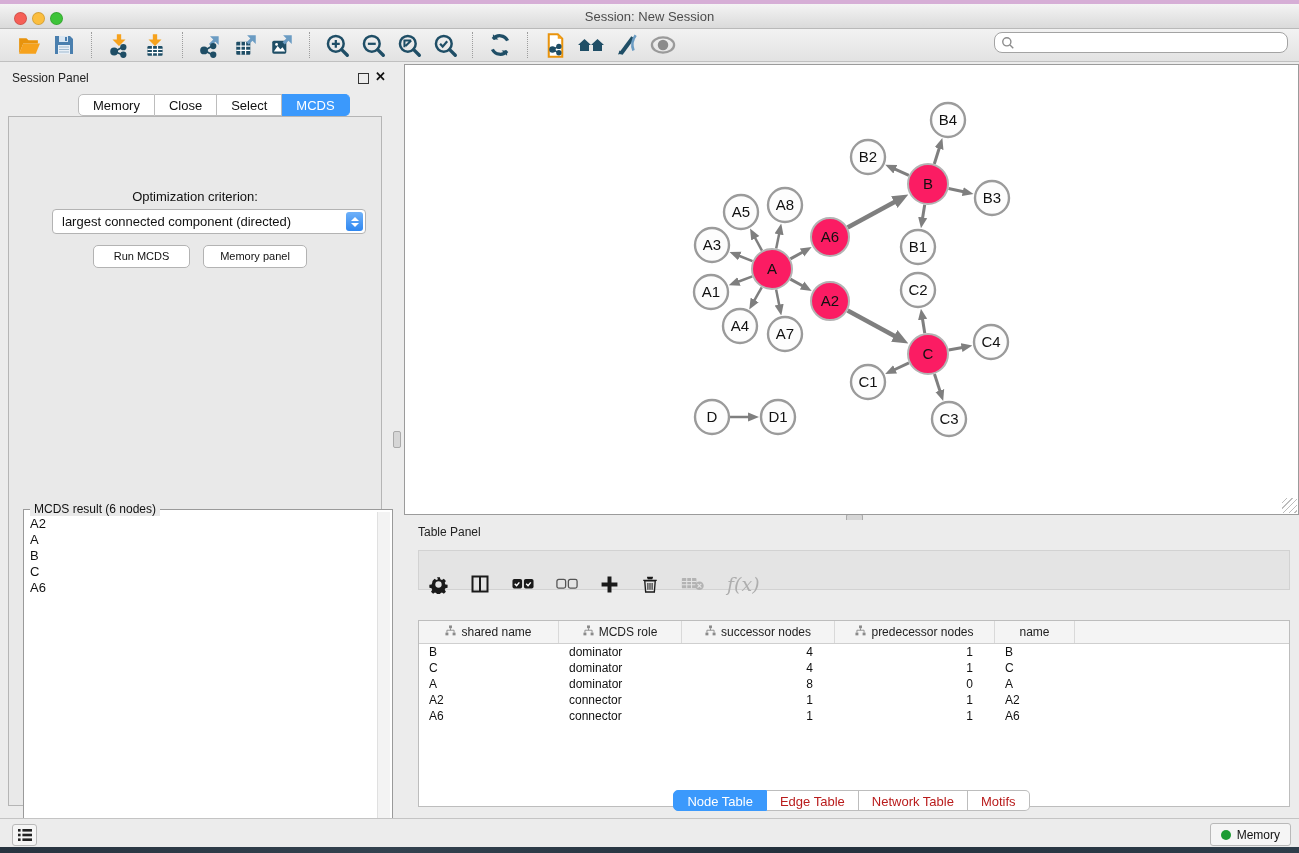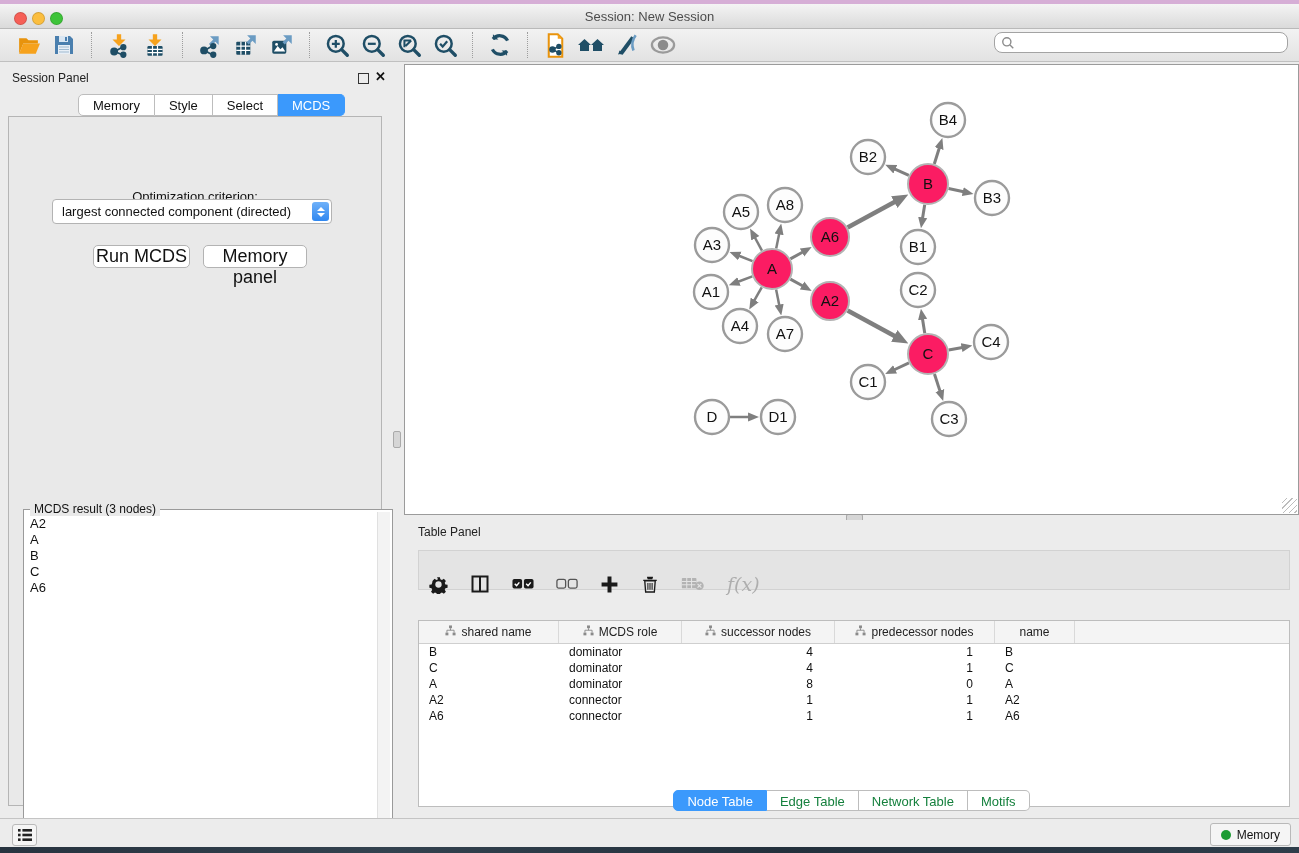--- a/index.html
+++ b/index.html
@@ -33,28 +33,28 @@
   .close-x{position:absolute;top:2px;font-size:13px;font-weight:bold;color:#111;line-height:14px;}
   .cp-tabs{position:absolute;left:78px;top:32px;height:22px;display:flex;z-index:3;}
   .tab{height:22px;line-height:22px;padding:0 14px;font-size:13px;color:#111;background:#fff;
     border:1px solid #bdbdbd;border-left:none;box-sizing:border-box;}
   .tab:first-child{border-left:1px solid #bdbdbd;border-radius:5px 0 0 5px;}
   .tab:last-child{border-radius:0 5px 5px 0;}
   .tab.sel{background:#3b99fc;border-color:#3b99fc;color:#fff;}
   .cp-body{position:absolute;left:8px;top:54px;width:374px;height:690px;background:#e9e9e9;
     border:1px solid #b5b5b5;box-sizing:border-box;}
   .opt-label{position:absolute;left:0;top:72px;width:100%;text-align:center;font-size:13px;color:#111;}
-  .cselect{position:absolute;left:43px;top:82px;width:280px;height:25px;background:#fff;border:1px solid #b3b3b3;
+  .cselect{position:absolute;left:43px;top:92px;width:314px;height:25px;background:#fff;border:1px solid #b3b3b3;
     border-radius:4px;box-sizing:border-box;font-size:13px;color:#111;line-height:23px;padding-left:9px;}
   .cselect .stepper{position:absolute;right:2px;top:2px;width:17px;height:19px;border-radius:3px;
     background:linear-gradient(#6fb1f9,#2f87f0);display:flex;flex-direction:column;align-items:center;justify-content:center;gap:2px;}
   .stepper i{width:0;height:0;border-left:4px solid transparent;border-right:4px solid transparent;}
   .stepper .up{border-bottom:4px solid #fff;} .stepper .dn{border-top:4px solid #fff;}
   .cbtn{position:absolute;top:128px;height:23px;background:#fff;border:1px solid #b3b3b3;border-radius:5px;
-    font-size:18px;color:#111;text-align:center;line-height:21px;box-sizing:border-box;}
+    font-size:11px;color:#111;text-align:center;line-height:21px;box-sizing:border-box;}
   .fieldset{position:absolute;left:14px;top:392px;width:368px;height:344px;border:1px solid #9a9a9a;background:#fff;}
   .fieldset .legend{position:absolute;left:6px;top:-8px;background:#e9e9e9;padding:0 4px;font-size:12px;color:#111;}
   .mcds-list{position:absolute;left:2px;top:6px;right:16px;bottom:2px;font-size:13px;color:#111;}
   .mcds-list .li{height:16px;line-height:16px;padding-left:4px;}
   .list-scroll{position:absolute;right:2px;top:2px;width:12px;bottom:2px;background:#f3f3f3;border-left:1px solid #e0e0e0;}
   
   .grip-v{position:absolute;left:393px;top:431px;width:6px;height:15px;background:#d6d6d6;border:1px solid #aaa;border-radius:2px;}
   .grip-h{position:absolute;left:846px;top:514px;width:15px;height:6px;background:#d6d6d6;border:1px solid #aaa;border-radius:2px;}
   
   .netwin{position:absolute;left:404px;top:64px;width:895px;height:451px;border:1px solid #9b9b9b;box-sizing:border-box;background:#fff;}
@@ -75,21 +75,21 @@
   .fx{font-family:"DejaVu Serif",serif;font-style:italic;font-size:19px;color:#aeaeae;}
   .tbl{position:absolute;left:14px;top:78px;width:872px;height:187px;background:#fff;border:1px solid #bdbdbd;
     box-sizing:border-box;overflow:hidden;margin-top:22px;}
   .thead{display:flex;height:22px;background:#f4f4f4;border-bottom:1px solid #cfcfcf;}
   .th{position:relative;display:flex;align-items:center;justify-content:center;font-size:12px;color:#222;
     border-right:1px solid #d9d9d9;box-sizing:border-box;gap:5px;}
   .tr{display:flex;height:16px;}
   .td{font-size:12px;color:#111;line-height:16px;box-sizing:border-box;white-space:nowrap;overflow:hidden;}
   .td.left{padding-left:10px;text-align:left;} .td.right{padding-right:22px;text-align:right;}
   .tp-tabs{position:absolute;left:0;top:270px;width:100%;display:flex;justify-content:center;}
-  .btab{height:21px;line-height:21px;padding:0 13px;font-size:13px;color:#15803d;background:#fff;
+  .btab{height:21px;line-height:21px;padding:0 13px;font-size:13px;color:#b91c1c;background:#fff;
     border:1px solid #bdbdbd;border-left:none;box-sizing:border-box;}
   .btab:first-child{border-left:1px solid #bdbdbd;border-radius:5px 0 0 5px;}
   .btab:last-child{border-radius:0 5px 5px 0;}
   .btab.sel{background:#3b99fc;border-color:#3b99fc;color:#fff;}
   
   .statusbar{position:absolute;left:0;top:818px;width:100%;height:29px;background:#ececec;border-top:1px solid #c4c4c4;}
   .sb-left{position:absolute;left:12px;top:5px;width:23px;height:20px;background:#f5f5f5;border:1px solid #b9b9b9;
     border-radius:3px;display:flex;align-items:center;justify-content:center;}
   .sb-mem{position:absolute;right:8px;top:4px;height:21px;background:#f5f5f5;border:1px solid #b9b9b9;border-radius:3px;
     display:flex;align-items:center;padding:0 10px;gap:6px;font-size:12px;color:#111;}
@@ -256,37 +256,37 @@
   </div>
 
   <div class="cpanel">
     <div class="cp-head">
       <span class="cp-title">Session Panel</span>
       <span class="float-ic" style="left:358px;"></span>
       <span class="close-x" style="left:375px;">✕</span>
     </div>
     <div class="cp-tabs" id="cp-tabs">
         <div class="tab">Memory</div>
-        <div class="tab">Style</div>
+        <div class="tab">Close</div>
         <div class="tab">Select</div>
         <div class="tab sel">MCDS</div>
       </div>
     <div class="cp-body">
       <div class="opt-label">Optimization criterion:</div>
       <div class="cselect">
         <span>largest connected component (directed)</span>
         <span class="stepper">
             <i class="up"></i>
             <i class="dn"></i>
           </span>
       </div>
       <div class="cbtn" style="left:84px;width:97px;">Run MCDS</div>
       <div class="cbtn" style="left:194px;width:104px;">Memory panel</div>
       <div class="fieldset">
-        <span class="legend">MCDS result (3 nodes)</span>
+        <span class="legend">MCDS result (6 nodes)</span>
         <div class="mcds-list" id="mcds-list">
             <div class="li">A2</div>
             <div class="li">A</div>
             <div class="li">B</div>
             <div class="li">C</div>
             <div class="li">A6</div>
           </div>
         <div class="list-scroll"></div>
       </div>
     </div>

